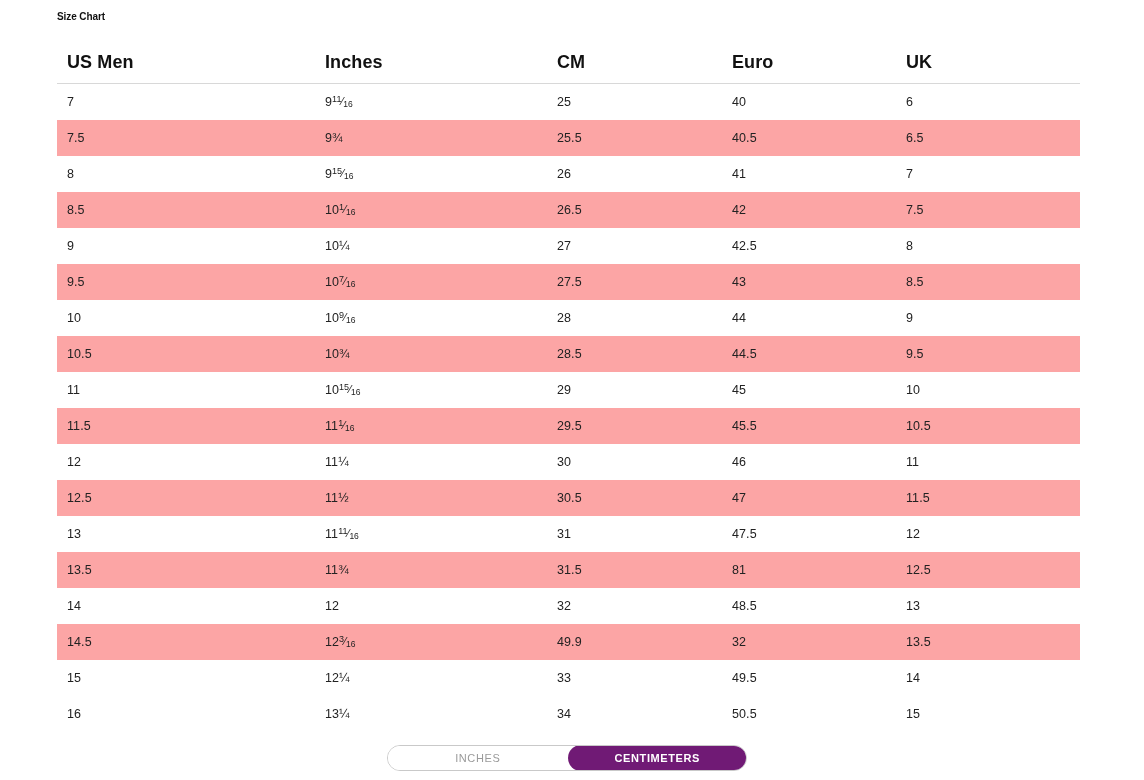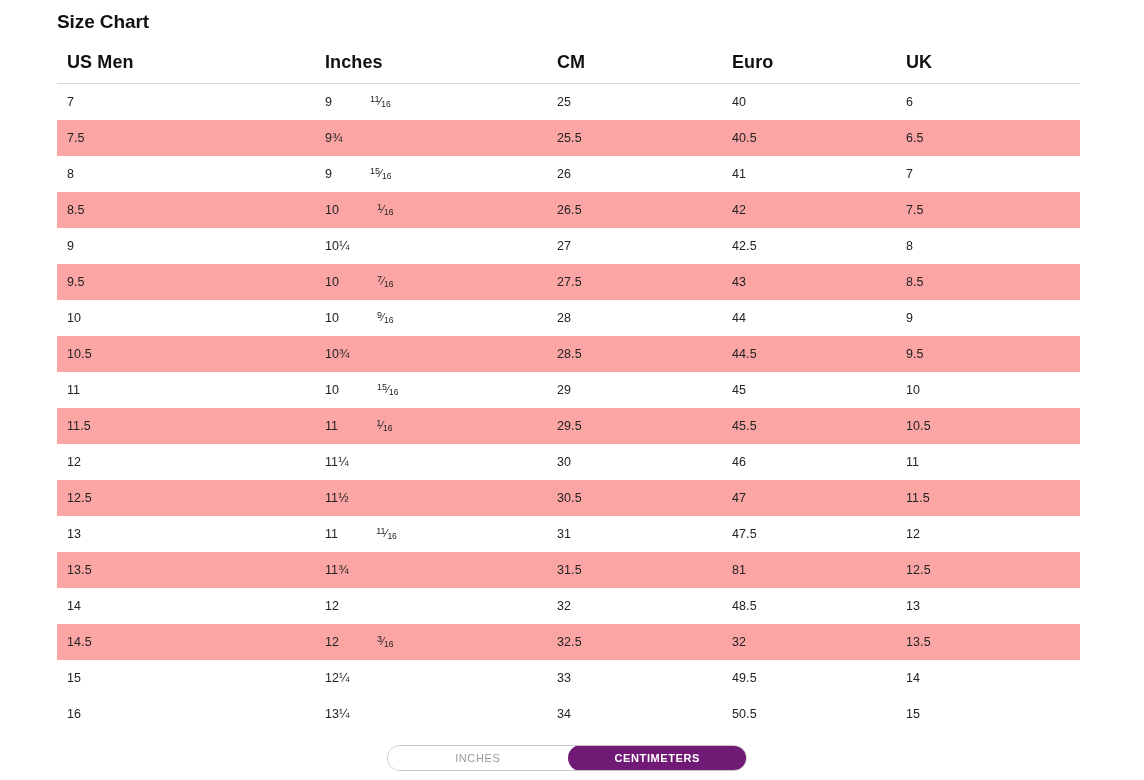--- a/index.html
+++ b/index.html
@@ -14,21 +14,21 @@
     width: 1144px;
     height: 780px;
     position: relative;
     background: #ffffff;
     overflow: hidden;
   }
   .title {
     position: absolute;
     left: 57px;
     top: 11px;
-    font-size: 19px;
+    font-size: 10px;
     font-weight: bold;
     letter-spacing: -0.1px;
     color: #111111;
   }
   .table-wrap {
     position: absolute;
     left: 57px;
     top: 44px;
     width: 1023px;
   }
@@ -66,21 +66,20 @@
   col.c3 { width: 174px; }
   col.c4 { width: 184px; }
 
   .frac {
     display: inline-block;
     font-size: 9px;
     line-height: 1;
     position: relative;
     top: -1px;
     letter-spacing: 0;
-    padding-left: 38px;
   }
   .frac .num { position: relative; top: -3px; }
   .frac .sl { font-size: 11px; }
   .frac .den { position: relative; top: 2px; font-size: 8.5px; }
 
   .toggle {
     position: absolute;
     left: 387px;
     top: 745px;
     width: 360px;
@@ -241,21 +240,21 @@
           <tr class="even">
             <td>14</td>
             <td>12</td>
             <td>32</td>
             <td>48.5</td>
             <td>13</td>
           </tr>
           <tr class="odd">
             <td>14.5</td>
             <td><span>12</span><span class="frac"><span class="num">3</span><span class="sl">⁄</span><span class="den">16</span></span></td>
-            <td>32.5</td>
+            <td>49.9</td>
             <td>32</td>
             <td>13.5</td>
           </tr>
           <tr class="even">
             <td>15</td>
             <td>12¼</td>
             <td>33</td>
             <td>49.5</td>
             <td>14</td>
           </tr>

